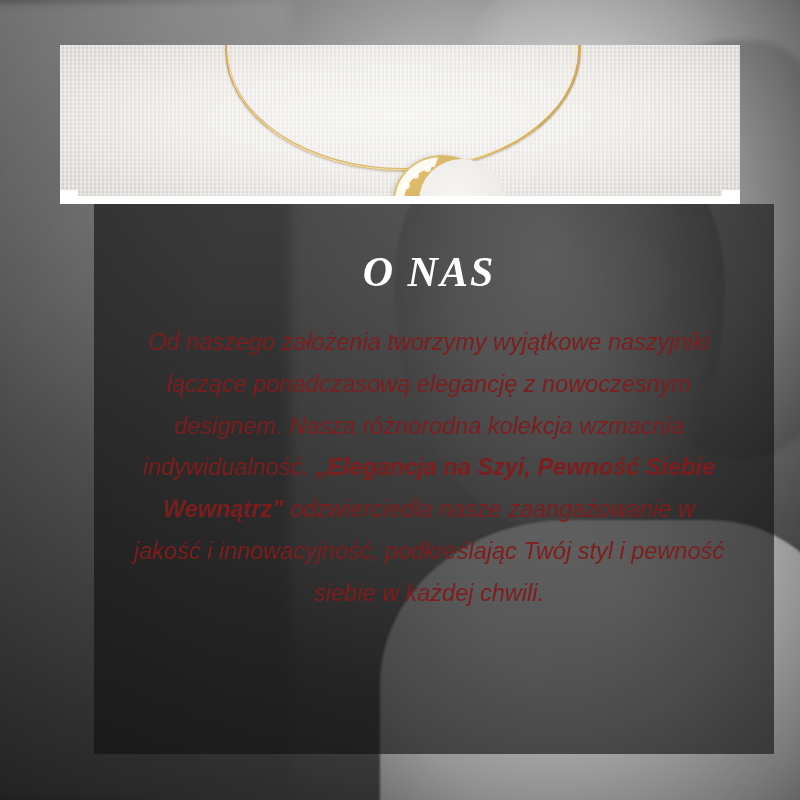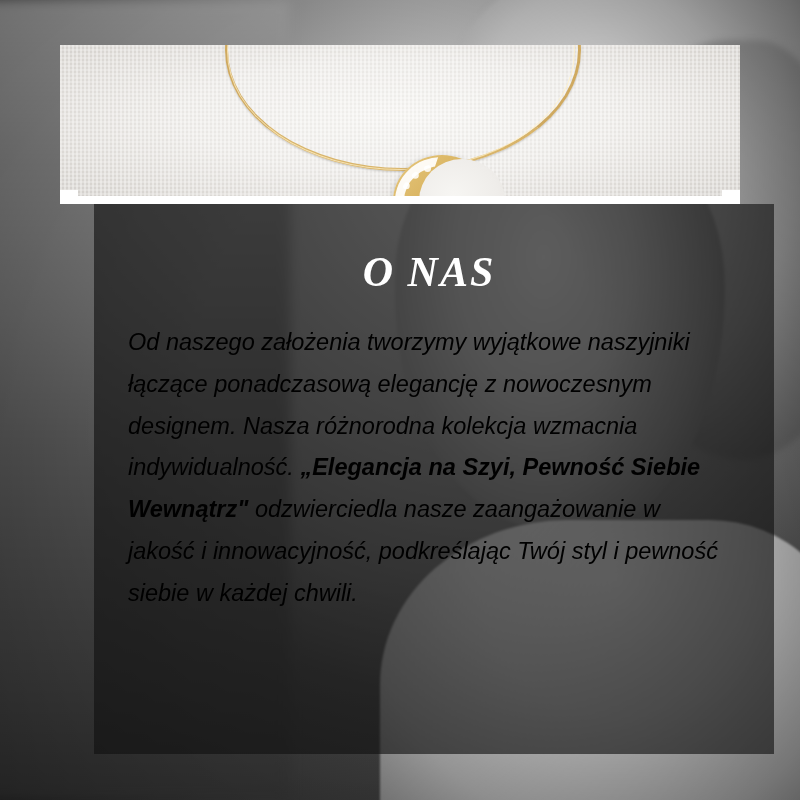--- a/index.html
+++ b/index.html
@@ -199,27 +199,27 @@
     color: #ffffff;
     font-family: "Liberation Serif", "DejaVu Serif", serif;
     font-weight: 700;
     font-style: italic;
     font-size: 42px;
     letter-spacing: 2px;
     text-align: center;
     margin: 0 0 26px 0;
   }
   .body-copy {
-    color: #000000;
+    color: #7f1d1d;
     font-family: "Liberation Sans", sans-serif;
     font-style: italic;
     font-size: 23.5px;
     line-height: 1.78;
     margin: 0;
-    text-align: left;
+    text-align: center;
   }
   .body-copy b {
     font-weight: 700;
     font-style: italic;
   }
 </style>
 </head>
 <body>
 
 <div class="canvas">

